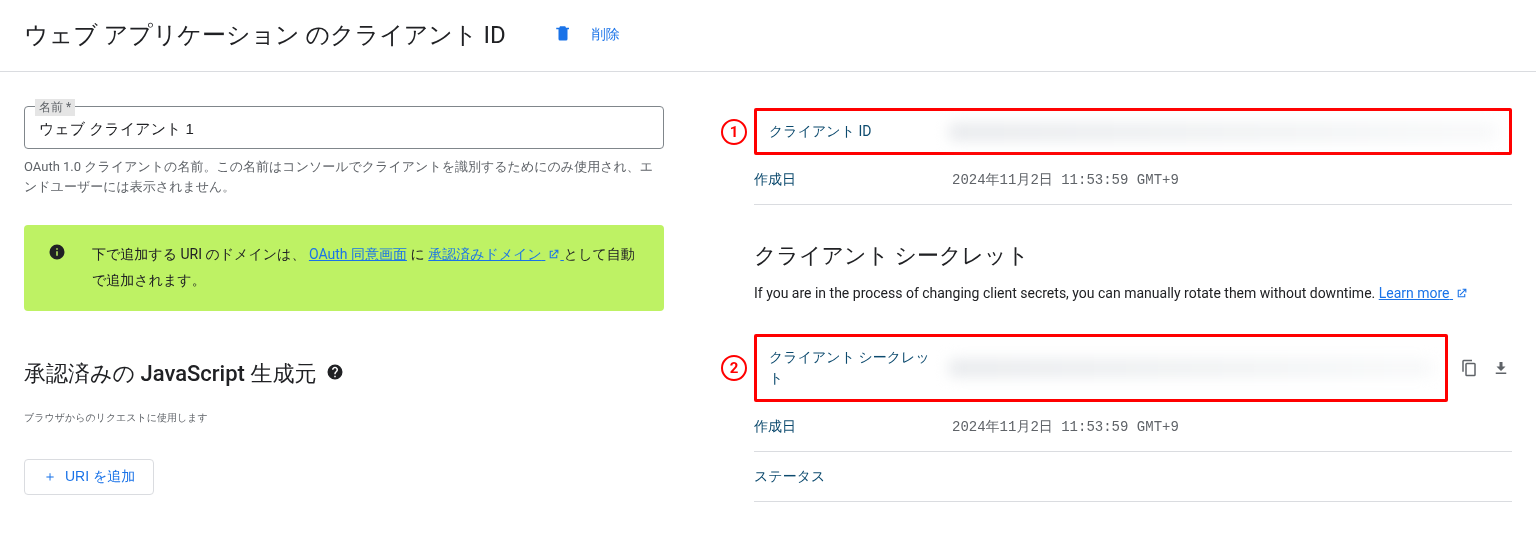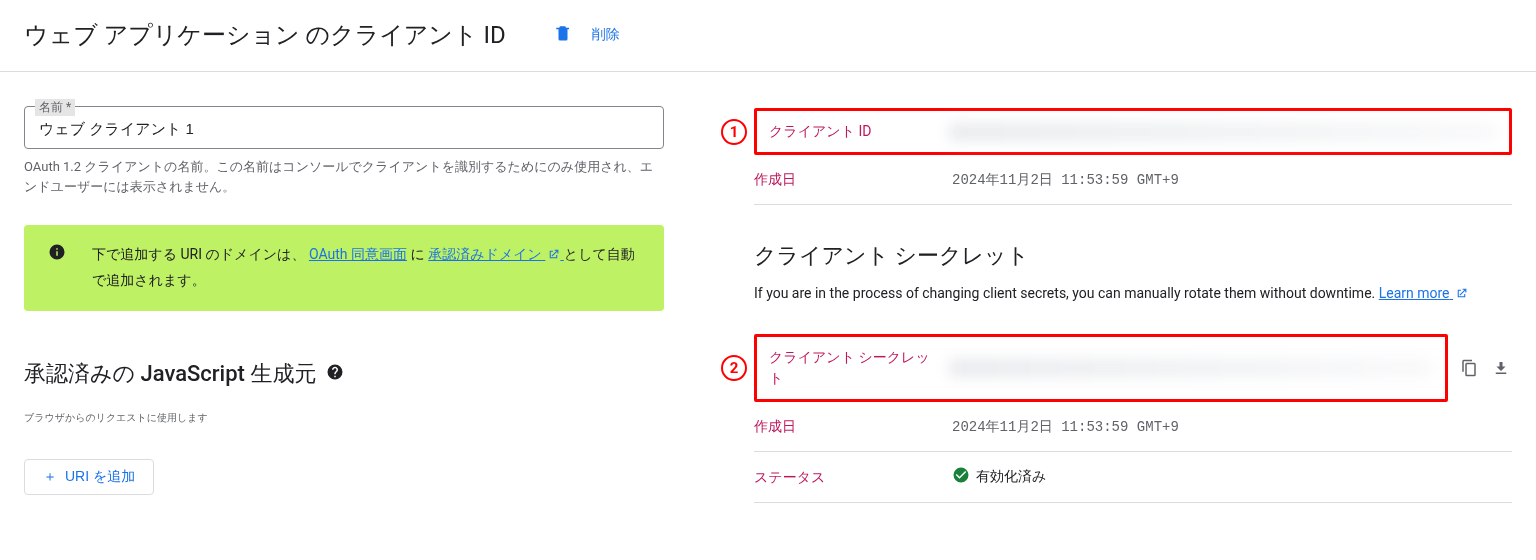--- a/index.html
+++ b/index.html
@@ -137,21 +137,21 @@
   .kv {
     border-bottom: 1px solid #dadce0;
     padding: 14px 0;
     display: flex;
     align-items: center;
     gap: 18px;
   }
   .kv-label {
     width: 180px;
     font-size: 14px;
-    color: #be185d;
+    color: #0c4a6e;
     line-height: 1.5;
   }
   .kv-value {
     flex: 1;
     font-size: 14px;
     color: #5f6368;
     font-family: Liberation Mono, monospace;
   }
   .blur-val {
     filter: blur(7px);
@@ -233,21 +233,21 @@
     <span>削除</span>
   </div>
 </div>
 
 <div class="content">
   <div class="left-col">
     <div class="tf">
       <span class="tf-label">名前 *</span>
       <input class="tf-input" type="text" value="ウェブ クライアント 1" style="">
     </div>
-    <div class="helper">OAuth 1.2 クライアントの名前。この名前はコンソールでクライアントを識別するためにのみ使用され、エンドユーザーには表示されません。</div>
+    <div class="helper">OAuth 1.0 クライアントの名前。この名前はコンソールでクライアントを識別するためにのみ使用され、エンドユーザーには表示されません。</div>
 
     <div class="info-box">
       <span class="info-icon">
         <svg viewBox="0 0 24 24">
             <path d="M12 2a10 10 0 1 0 0 20 10 10 0 0 0 0-20zm1 15h-2v-6h2v6zm0-8h-2V7h2v2z"></path>
           </svg>
       </span>
       <div class="info-text">
         <span>下で追加する URI のドメインは、</span>
         <a class="link-plain" href="#">OAuth 同意画面</a>
@@ -328,24 +328,16 @@
       </span>
     </div>
 
     <div class="kv">
       <div class="kv-label">作成日</div>
       <div class="kv-value">2024年11月2日 11:53:59 GMT+9</div>
     </div>
 
     <div class="kv">
       <div class="kv-label">ステータス</div>
-      <div class="kv-value status-val">
-        <span>
-          <svg viewBox="0 0 24 24">
-              <path d="M12 2a10 10 0 1 0 0 20 10 10 0 0 0 0-20zm-2 15l-5-5 1.4-1.4L10 14.2l7.6-7.6L19 8l-9 9z"></path>
-            </svg>
-        </span>
-        <span>有効化済み</span>
-      </div>
     </div>
 
   </div>
 </div>
 
 </body></html>

